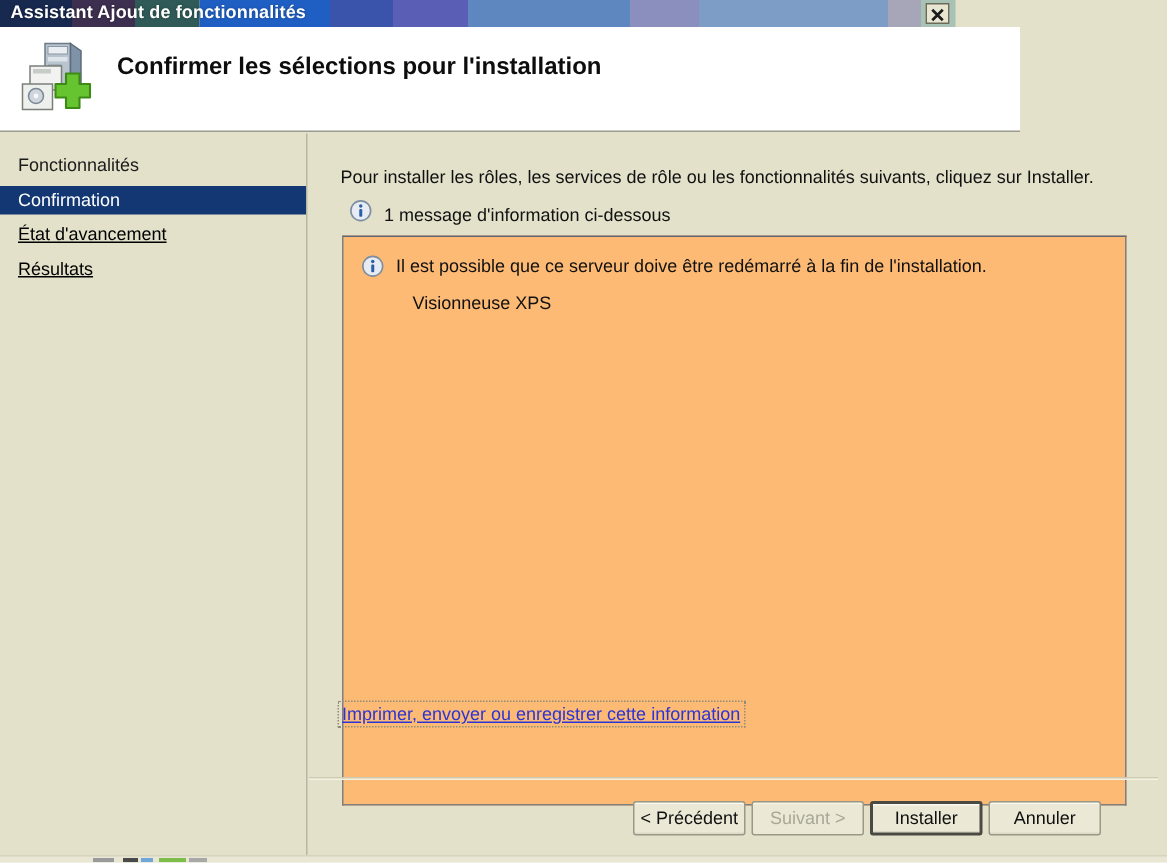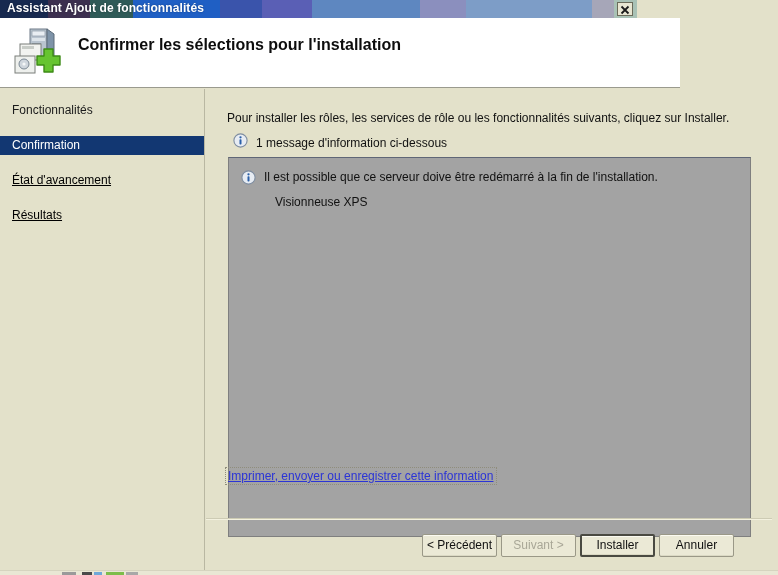--- a/index.html
+++ b/index.html
@@ -111,21 +111,21 @@
     background: #123772;
     color: #ffffff;
     width: 204px;
   }
   .nav-item.disabled {
     color: #000000;
     cursor: default;
     text-decoration: underline;
   }
   #nav-list { padding-top: 12px; }
-  #nav-list .nav-item + .nav-item { margin-top: 16px; }
+  #nav-list .nav-item + .nav-item { margin-top: 4px; }
 
   
   #main {
     position: absolute;
     left: 206px; top: 89px;
     width: 572px;
     height: 486px;
   }
   #intro-text {
     position: absolute;
@@ -150,21 +150,21 @@
   }
   .info-icon { display: block; flex: none; }
 
   
   #content-box {
     position: absolute;
     left: 22px;
     top: 68px;
     width: 523px;
     height: 380px;
-    background: #a3a3a3;
+    background: #fdba74;
     border: 1px solid #7f7f7f;
     border-top-color: #5f6676;
     box-sizing: border-box;
     overflow: hidden;
   }
   #box-info-row {
     position: absolute;
     left: 12px;
     top: 12px;
     display: flex;

